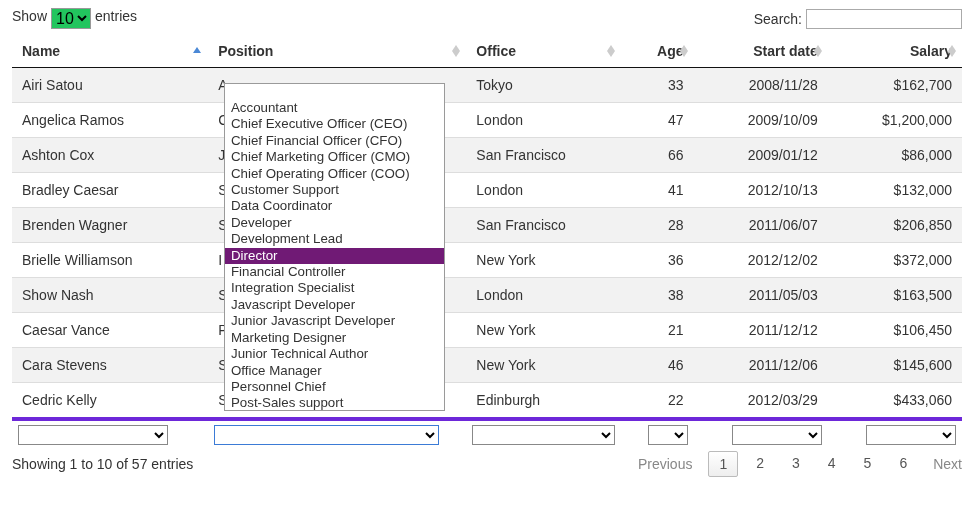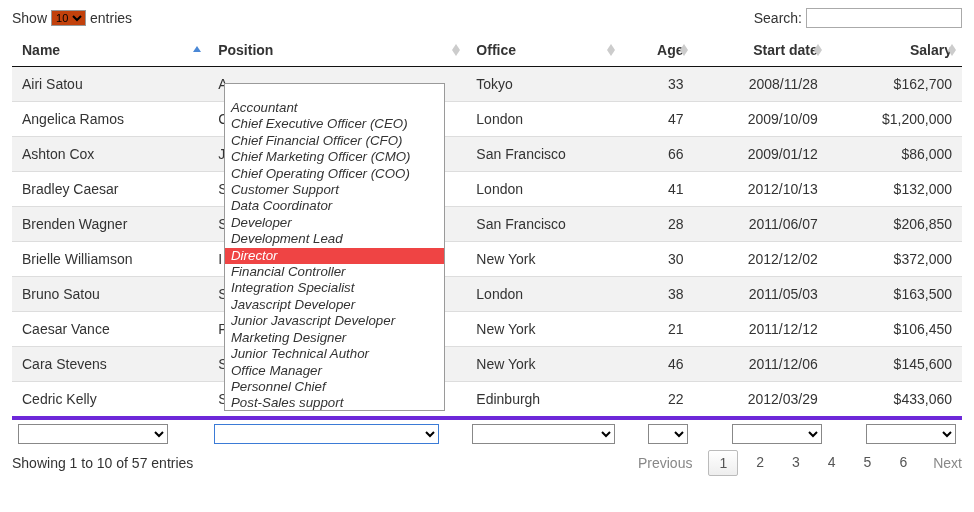--- a/index.html
+++ b/index.html
@@ -1,19 +1,19 @@
 <!DOCTYPE html>
 <html><head>
 <meta charset="utf-8">
 <style>
 * { box-sizing: border-box; margin: 0; padding: 0; }
 body { font-family: Arial, Helvetica, sans-serif; font-size: 14px; color: #333; background: #fff; padding: 8px 12px; width: 974px; }
 .controls-top { display: flex; justify-content: space-between; align-items: center; margin-bottom: 6px; }
 .show-entries { display: flex; gap: 4px; }
-.show-entries select { font-size: 11px; border: 1px solid #999; background: #c2410c; }
+.show-entries select { font-size: 16px; border: 1px solid #999; background: #22c55e; }
 .search-box { display: flex; align-items: center; gap: 4px; }
 .search-box input { border: 1px solid #aaa; height: 20px; width: 156px; padding: 0 4px; }
 table { width: 100%; border-collapse: collapse; table-layout: fixed; }
 thead th { text-align: left; font-weight: bold; padding: 8px 10px; border-bottom: 1px solid #111; position: relative; }
 thead th.num { text-align: right; }
 thead th .sort-icons { position: absolute; right: 6px; top: 50%; transform: translateY(-50%); display: flex; flex-direction: column; gap: 0px; }
 .sort-icons svg { display: block; }
 tbody td { padding: 9px 10px; border-top: 1px solid #ddd; }
 tbody tr:nth-child(odd) { background: #f2f2f2; }
 tbody tr:nth-child(even) { background: #fff; }
@@ -25,24 +25,24 @@
 .filter-row th.age select { width: 40px; }
 .filter-row th.date select { width: 90px; }
 .filter-row th.sal select { width: 90px; }
 .filter-row th.sal, .filter-row th.date, .filter-row th.age { text-align: right; }
 .filter-row th.sal select, .filter-row th.date select, .filter-row th.age select { float: right; }
 .bottom { display: flex; justify-content: space-between; align-items: center; margin-top: 2px; }
 .pagination { display: flex; align-items: center; gap: 16px; }
 .page-btn { padding: 4px 10px; color: #555; cursor: pointer; }
 .page-btn.current { border: 1px solid #bbb; background: linear-gradient(#fff,#eee); border-radius: 2px; }
 .page-nav { color: #888; cursor: pointer; text-align: right; }
-.dropdown-list { position: absolute; left: 224px; top: 83px; width: 221px; height: 328px; background: #fff; border: 1px solid #9a9a9a; overflow-y: scroll; z-index: 10; font-style: italic; }
+.dropdown-list { position: absolute; left: 224px; top: 83px; width: 221px; height: 328px; background: #fff; border: 1px solid #9a9a9a; overflow-y: scroll; z-index: 10; }
 .dropdown-list .opt { padding: 0px 6px; font-size: 13.3px; line-height: 16.4px; white-space: nowrap; overflow: hidden; }
 .dropdown-list .opt.blank { height: 16px; }
-.dropdown-list .opt.sel { background: #ef4444; color: #fff; }
+.dropdown-list .opt.sel { background: #701a75; color: #fff; }
 .pos-cell { white-space: nowrap; overflow: hidden; }
 </style>
 </head>
 <body>
 
 <div class="controls-top">
   <div class="show-entries">
     <span>Show</span>
     <select>
       <option>10</option>
@@ -169,26 +169,26 @@
         <td class="pos-cell">S</td>
         <td>San Francisco</td>
         <td class="num">28</td>
         <td class="num">2011/06/07</td>
         <td class="num">$206,850</td>
       </tr>
       <tr>
         <td>Brielle Williamson</td>
         <td class="pos-cell">I</td>
         <td>New York</td>
-        <td class="num">30</td>
+        <td class="num">36</td>
         <td class="num">2012/12/02</td>
         <td class="num">$372,000</td>
       </tr>
       <tr>
-        <td>Bruno Satou</td>
+        <td>Show Nash</td>
         <td class="pos-cell">S</td>
         <td>London</td>
         <td class="num">38</td>
         <td class="num">2011/05/03</td>
         <td class="num">$163,500</td>
       </tr>
       <tr>
         <td>Caesar Vance</td>
         <td class="pos-cell">P</td>
         <td>New York</td>

